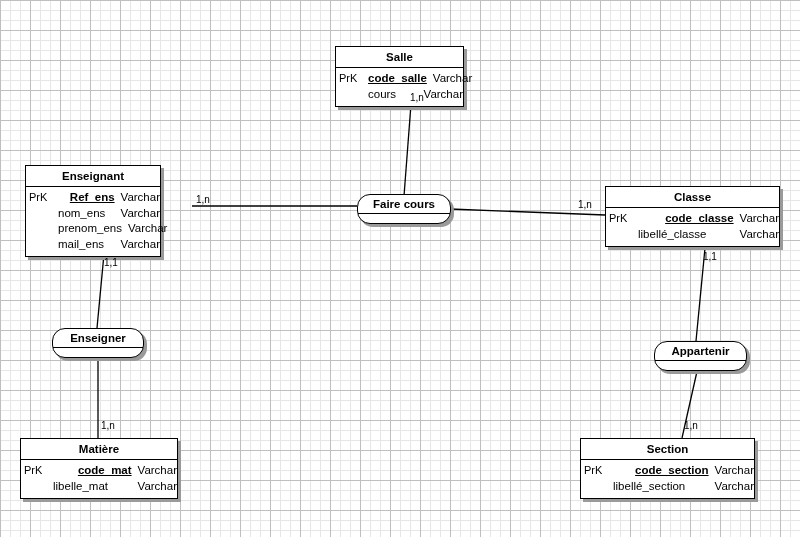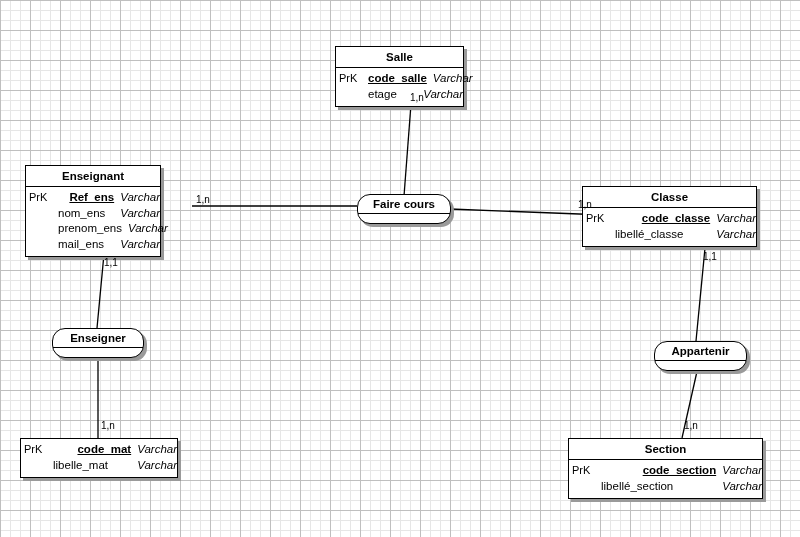--- a/index.html
+++ b/index.html
@@ -80,21 +80,20 @@
   }
   .attr-name.pk {
     font-weight: bold;
     text-decoration: underline;
     text-align: right;
   }
   .attr-type {
     flex: 0 0 auto;
     padding-right: 0;
     text-align: center;
-    font-style: italic;
   }
 
   
   .relation {
     position: absolute;
     background: #ffffff;
     border: 1px solid #000000;
     border-radius: 13px;
     box-shadow: 3px 3px 0 0 #9a9a9a;
     box-sizing: border-box;
@@ -150,21 +149,21 @@
   <div class="entity" style="left:335px; top:12px; width:129px;margin-top:34px;">
     <div class="entity-title">Salle</div>
     <div class="entity-body">
       <div class="attr-row">
         <span class="attr-key">PrK</span>
         <span class="attr-name pk">code_salle</span>
         <span class="attr-type">Varchar</span>
       </div>
       <div class="attr-row">
         <span class="attr-key"></span>
-        <span class="attr-name">etage</span>
+        <span class="attr-name">cours</span>
         <span class="attr-type">Varchar</span>
       </div>
     </div>
   </div>
 
   <div class="entity" style="left:25px; top:165px; width:136px;">
     <div class="entity-title">Enseignant</div>
     <div class="entity-body">
       <div class="attr-row">
         <span class="attr-key">PrK</span>
@@ -182,52 +181,53 @@
         <span class="attr-type">Varchar</span>
       </div>
       <div class="attr-row">
         <span class="attr-key"></span>
         <span class="attr-name">mail_ens</span>
         <span class="attr-type">Varchar</span>
       </div>
     </div>
   </div>
 
-  <div class="entity" style="left:582px; top:186px; width:175px;">
+  <div class="entity" style="left:605px; top:186px; width:175px;">
     <div class="entity-title">Classe</div>
     <div class="entity-body">
       <div class="attr-row">
         <span class="attr-key">PrK</span>
         <span class="attr-name pk">code_classe</span>
         <span class="attr-type">Varchar</span>
       </div>
       <div class="attr-row">
         <span class="attr-key"></span>
         <span class="attr-name">libellé_classe</span>
         <span class="attr-type">Varchar</span>
       </div>
     </div>
   </div>
 
   <div class="entity" style="left:20px; top:438px; width:158px;">
+    <div class="entity-title">Matière</div>
     <div class="entity-body">
       <div class="attr-row">
         <span class="attr-key">PrK</span>
         <span class="attr-name pk">code_mat</span>
         <span class="attr-type">Varchar</span>
       </div>
       <div class="attr-row">
         <span class="attr-key"></span>
         <span class="attr-name">libelle_mat</span>
         <span class="attr-type">Varchar</span>
       </div>
     </div>
   </div>
 
-  <div class="entity" style="left:568px; top:438px; width:195px;">
+  <div class="entity" style="left:580px; top:438px; width:175px;">
     <div class="entity-title">Section</div>
     <div class="entity-body">
       <div class="attr-row">
         <span class="attr-key">PrK</span>
         <span class="attr-name pk">code_section</span>
         <span class="attr-type">Varchar</span>
       </div>
       <div class="attr-row">
         <span class="attr-key"></span>
         <span class="attr-name">libellé_section</span>

